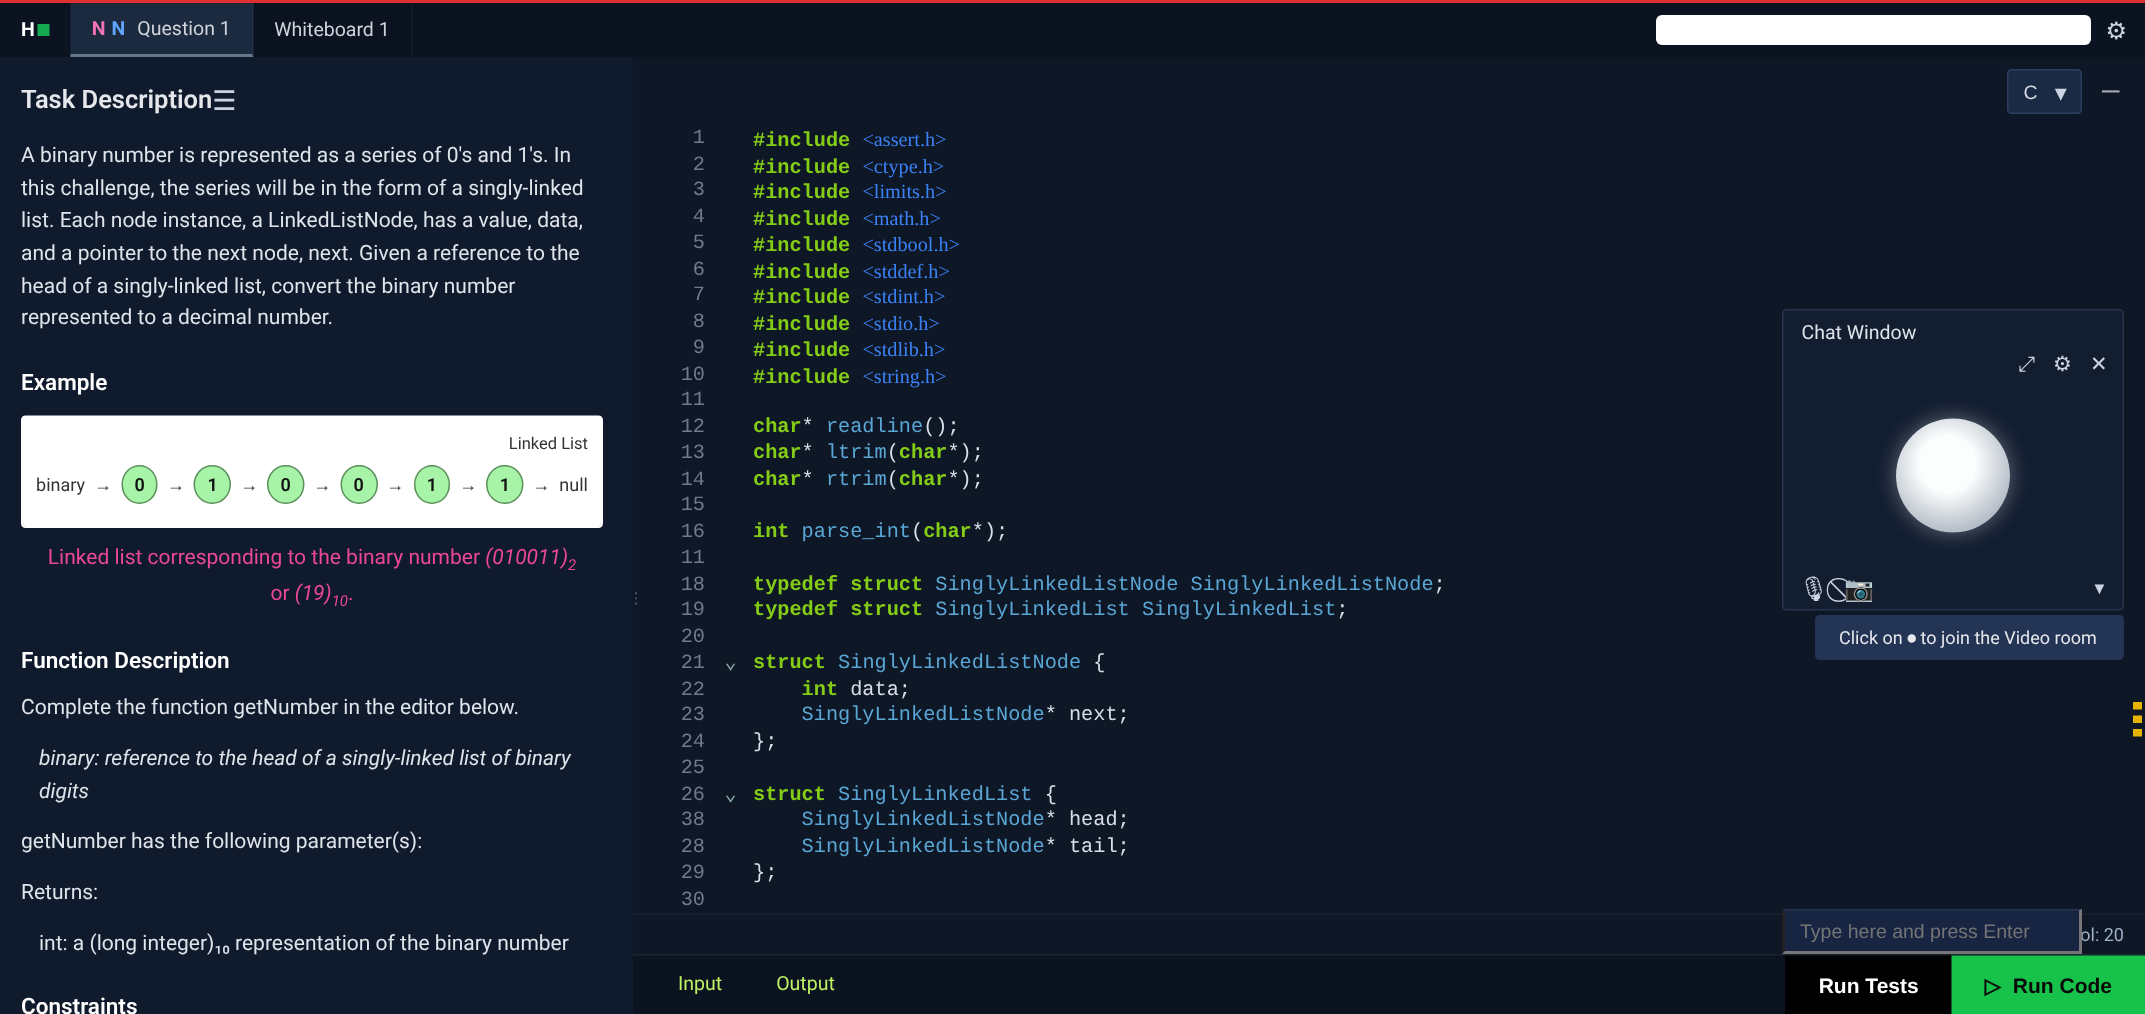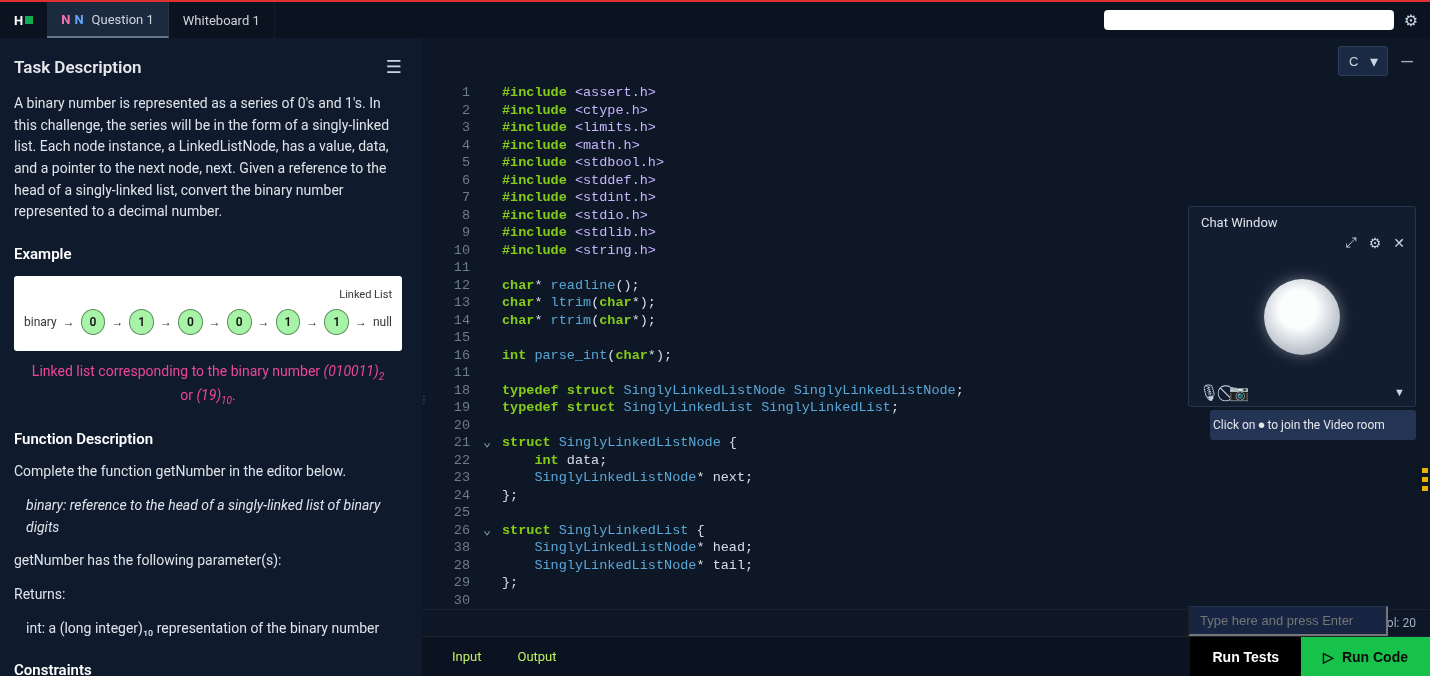--- a/index.html
+++ b/index.html
@@ -57,21 +57,21 @@
 
 .left-panel {
   width: 422px;
   background: #0f1a2c;
   color: #e5e7eb;
   padding: 18px 20px 10px 14px;
   overflow-y: auto;
   position: relative;
 }
 .panel-head {
-  display: flex; justify-content: space-between; align-items: center;
+  display: flex; justify-content: flex-start; align-items: center;
   margin-bottom: 16px;
 }
 .panel-title { font-size: 17px; font-weight: 600; }
 .hamburger { font-size: 18px; color: #cbd5e1; cursor: pointer; }
 .prose { font-size: 14px; line-height: 1.55; color: #dfe3ea; }
 .prose p { margin-bottom: 12px; }
 .prose em { font-style: italic; }
 .section-h { font-size: 15px; font-weight: 600; margin-top: 20px; margin-bottom: 10px; color: #fff; }
 
 
@@ -129,21 +129,21 @@
 }
 .gutter-line { height: 17.5px; }
 .fold-col { width: 14px; color: #6f7a8a; padding-top: 6px; }
 .fold-col div { height: 17.5px; text-align: center; }
 .fold-mark { color: #8aa; cursor: pointer; }
 .code {
   flex: 1; padding: 6px 0 0 8px; color: #d8dee9; white-space: pre;
 }
 .code-line { height: 17.5px; }
 .tok-kw { color: #84cc16; font-weight: 600; }
-.tok-inc { color: #c4b5fd; }
+.tok-inc { color: #3b82f6; font-family: Liberation Serif, serif; }
 .tok-fn { color: #5aa7d6; }
 .tok-id { color: #5aa7d6; }
 .tok-op { color: #d8dee9; }
 
 .status-bar {
   font-size: 12px; color: #9fb0c7; text-align: right;
   padding: 6px 14px; border-top: 1px solid rgba(255,255,255,.05);
 }
 
 
@@ -181,21 +181,21 @@
 .chat-video-area { height: 124px; display: flex; align-items:center; justify-content:center; }
 .avatar-circle {
   width: 76px; height: 76px; border-radius: 50%;
   background: radial-gradient(circle at 45% 40%, #fcfefe 30%, #b6bec8 72%);
   box-shadow: 0 0 14px rgba(255,255,255,.35);
 }
 .chat-ctrls { display: flex; align-items: center; justify-content: space-between; padding: 4px 10px; color:#cbd5e1; }
 .chat-ctrls .left { display:flex; gap:10px; }
 .chat-hint {
   background: #243454; color: #e5e7eb; border-radius: 3px;
-  font-size: 12px; padding: 8px 3px;
+  font-size: 12px; padding: 8px 16px;
 }
 .chat-input {
   height: 30px; background: #172542; border-top: 1px solid #26344e;
   color: #9fb0c7; font-size: 13px; padding: 6px 10px;
 }
 .chat-triangle { font-size: 11px; color: #cbd5e1; }
 
 
 .chat-hint-wrap {
   position: absolute; right: 14px; top: 410px; width: 206px; z-index:31;

